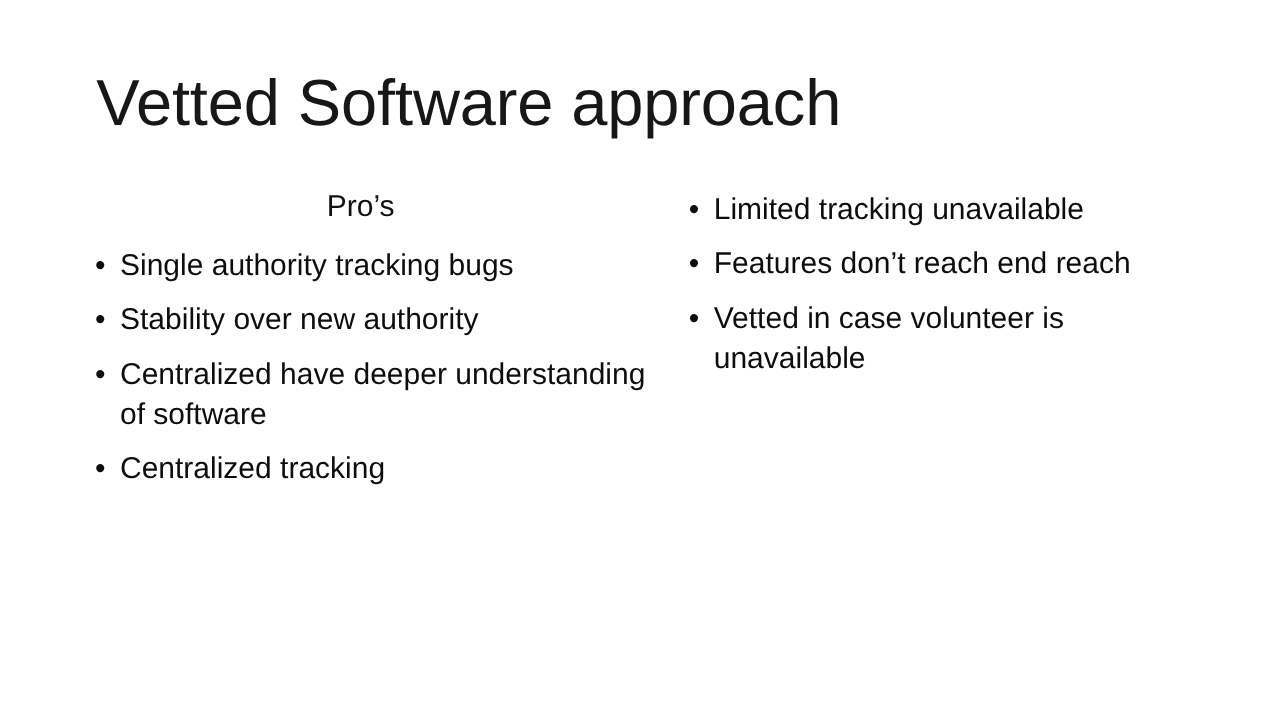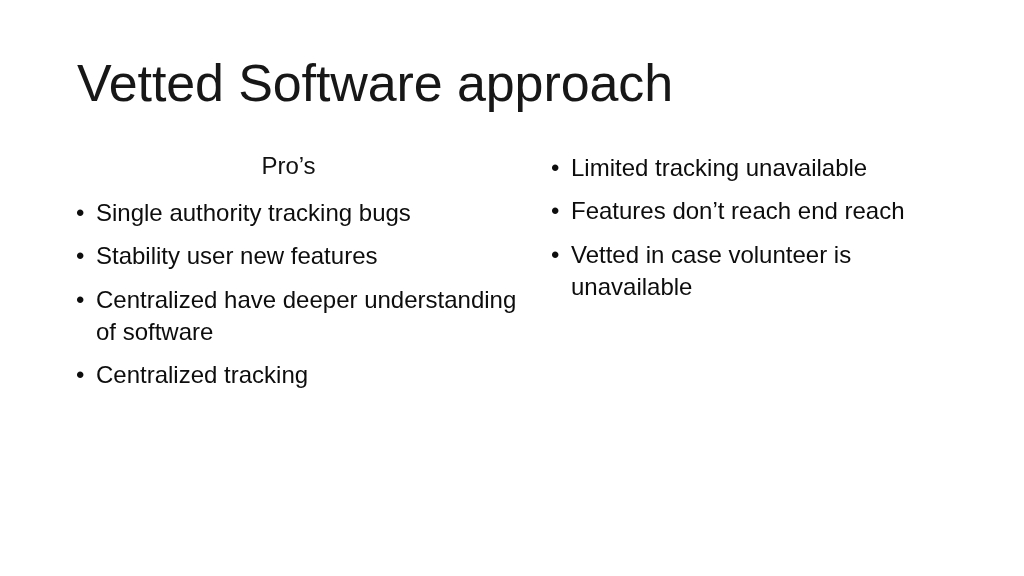--- a/index.html
+++ b/index.html
@@ -106,21 +106,21 @@
 
     <div class="column column-left">
       <div class="column-heading">Pro’s</div>
       <ul class="bullet-list">
         <li class="bullet-item">
           <span class="bullet-dot">•</span>
           <span class="bullet-text">Single authority tracking bugs</span>
         </li>
         <li class="bullet-item">
           <span class="bullet-dot">•</span>
-          <span class="bullet-text">Stability user new features</span>
+          <span class="bullet-text">Stability over new authority</span>
         </li>
         <li class="bullet-item">
           <span class="bullet-dot">•</span>
           <span class="bullet-text">Centralized have deeper understanding of software</span>
         </li>
         <li class="bullet-item">
           <span class="bullet-dot">•</span>
           <span class="bullet-text">Centralized tracking</span>
         </li>
       </ul>

